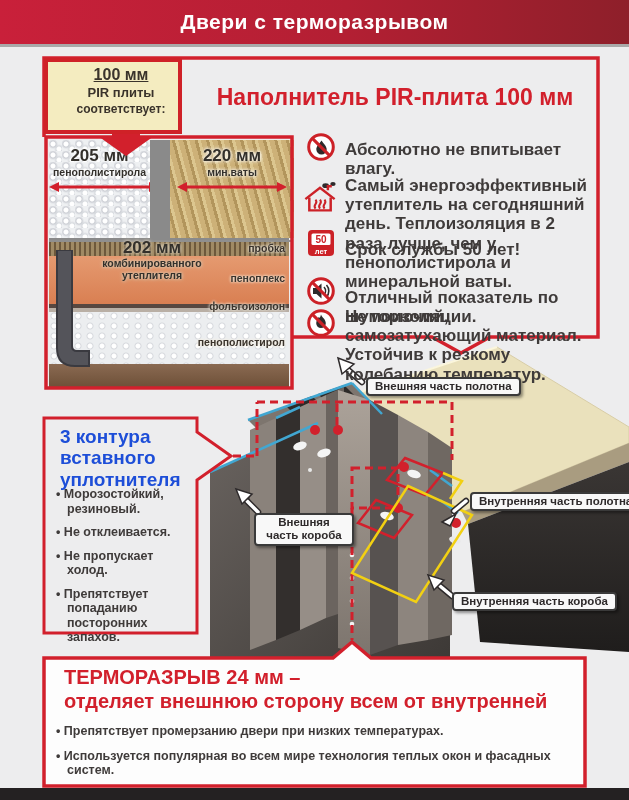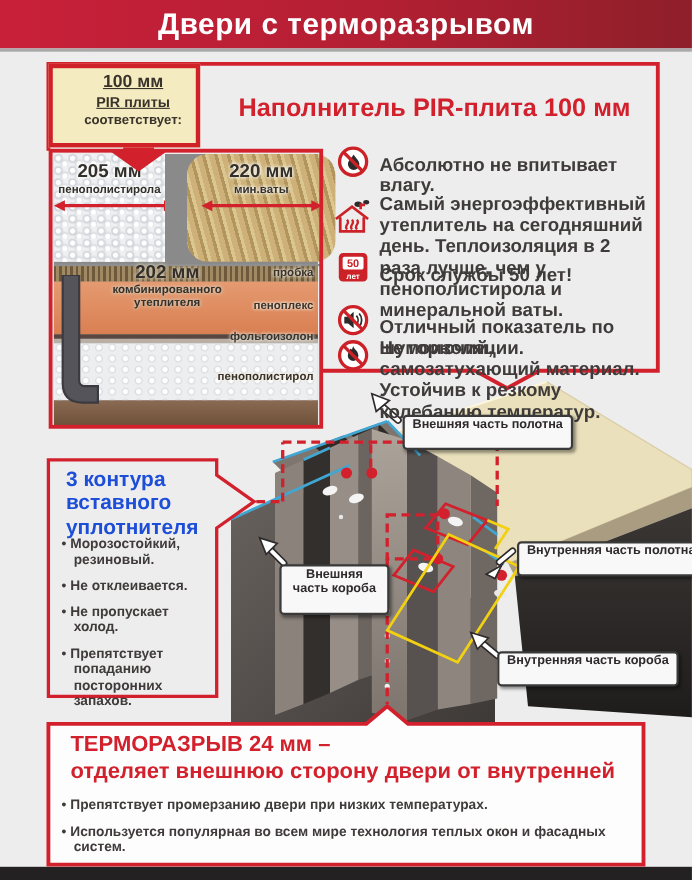--- a/index.html
+++ b/index.html
@@ -1,36 +1,36 @@
 <!DOCTYPE html>
 <html><head>
 <meta charset="utf-8">
 <style>
   html,body{margin:0;padding:0;}
   body{font-family:"Liberation Sans",sans-serif;background:#d8d8d8;}
   #page{position:relative;width:629px;height:800px;background:#ededee;overflow:hidden;margin:0 auto;}
   .abs{position:absolute;}
   
   #hdr{left:0;top:0;width:629px;height:44px;background:linear-gradient(90deg,#c9203a 0%,#b31f33 55%,#8e1f2a 100%);border-bottom:3px solid #a9a9a9;}
-  #hdr .t{width:100%;text-align:center;color:#fff;font-weight:bold;font-size:27px;line-height:44px;letter-spacing:.5px;}
+  #hdr .t{width:100%;text-align:center;color:#fff;font-weight:bold;font-size:21px;line-height:44px;letter-spacing:.5px;}
   
   #eqbox{left:44px;top:58px;width:114px;height:64px;background:#f4ecc0;border:4px solid #cf2127;text-align:center;color:#3a332b;padding-top:4px;z-index:6;padding-left:16px;}
   #eqbox .l1{font-size:16px;font-weight:bold;text-decoration:underline;}
-  #eqbox .l2{font-size:13px;font-weight:bold;text-decoration:underline;margin-top:1px;}
+  #eqbox .l2{font-size:13px;font-weight:bold;margin-top:1px;}
   #eqbox .l3{font-size:12px;font-weight:bold;margin-top:2px;}
   
   #pirtitle{left:200px;top:84px;width:390px;text-align:center;color:#d2202c;font-size:23px;font-weight:bold;z-index:6;}
   
   .ben-ic{width:30px;height:30px;z-index:6;}
   .ben-tx{width:250px;color:#3f3b3a;font-size:17px;font-weight:bold;line-height:1.13;z-index:6;}
   
   #photo{left:49px;top:140px;width:240px;height:245px;background:#8a8a8a;z-index:2;}
   .panel{position:absolute;top:0;height:98px;overflow:hidden;}
   #panelL{left:0;width:101px;background:#eef0f2;background-image:radial-gradient(circle at 4px 4px,#ffffff 2px,rgba(198,201,208,.85) 3px,transparent 5px),radial-gradient(circle at 10px 9px,#ffffff 2px,rgba(205,208,214,.7) 3px,transparent 5px);background-size:13px 11px;}
-  #panelR{left:121px;width:135px;background:#c3a76e;background-image:repeating-linear-gradient(75deg,#cdb178 0 5px,#b2955c 5px 8px,#dcc68f 8px 11px),repeating-linear-gradient(160deg,rgba(90,70,30,.25) 0 2px,transparent 2px 7px);border-radius:19px;}
+  #panelR{left:121px;width:124px;background:#c3a76e;background-image:repeating-linear-gradient(75deg,#cdb178 0 5px,#b2955c 5px 8px,#dcc68f 8px 11px),repeating-linear-gradient(160deg,rgba(90,70,30,.25) 0 2px,transparent 2px 7px);}
   .pv{position:relative;text-align:center;color:#33302b;font-size:17px;font-weight:bold;margin-top:6px;text-shadow:0 0 3px #fff,0 0 5px #fff;}
   .pl{position:relative;text-align:center;color:#33302b;font-size:10.5px;font-weight:bold;text-shadow:0 0 3px #fff,0 0 4px #fff;}
   .parrow{position:relative;display:block;margin:3px auto 0;}
   #stack{position:absolute;left:0;top:100px;width:244px;height:145px;border-top:2px solid #8f8f8f;}
   .layer{position:absolute;left:0;width:240px;}
   #lyr-cork{top:0;height:14px;background:#a08a64;background-image:repeating-linear-gradient(90deg,rgba(60,40,20,.5) 0 2px,transparent 2px 5px);}
   #lyr-orange{top:14px;height:48px;background:linear-gradient(#e59a70,#d97f52);}
   #lyr-dark{top:62px;height:4px;background:#574740;}
   #lyr-gray{top:66px;height:4px;background:#b9aFA5;background:#b9afa5;}
   #lyr-white{top:70px;height:52px;background:#eceef0;background-image:radial-gradient(circle at 5px 4px,#fff 2px,rgba(200,202,208,.6) 3px,transparent 4px);background-size:12px 10px;}
@@ -38,21 +38,21 @@
   .lyrlabel{position:absolute;right:8px;color:#3a332c;font-size:10.5px;font-weight:bold;text-shadow:0 0 3px #f5efe2,0 0 3px #f5efe2;z-index:3;}
   #p3text{position:absolute;left:28px;top:-4px;width:150px;text-align:center;color:#3a332c;z-index:3;}
   #p3text .pv{text-shadow:0 0 3px #d8cdb8,0 0 4px #d8cdb8;margin-top:0;}
   #p3text .pl{line-height:1.1;text-shadow:0 0 3px #d8cdb8,0 0 4px #d8cdb8;}
   
   #sealtitle{left:60px;top:426px;width:140px;color:#1d4ed8;font-size:19px;font-weight:bold;line-height:1.12;z-index:6;}
   #sealbullets{left:56px;top:487px;width:132px;z-index:6;}
   .dot-item{color:#3f3b3a;font-size:12.5px;font-weight:bold;line-height:1.16;margin-bottom:9px;padding-left:11px;text-indent:-11px;}
   .dot-item::before{content:"• ";}
   
-  .dlabel{background:#f8f8f8;border:2px solid #3a3a3a;border-radius:4px;padding:1px 7px 15px;font-size:11.5px;font-weight:bold;color:#2e2a2b;box-shadow:2px 2px 3px rgba(0,0,0,.4);white-space:nowrap;z-index:6;}
+  .dlabel{background:#f8f8f8;border:2px solid #3a3a3a;border-radius:4px;padding:1px 7px 2px;font-size:11.5px;font-weight:bold;color:#2e2a2b;box-shadow:2px 2px 3px rgba(0,0,0,.4);white-space:nowrap;z-index:6;}
   #dl3{white-space:normal;text-align:center;width:82px;line-height:1.15;}
   
   #bb-t1{left:64px;top:666px;color:#d2202c;font-size:20px;font-weight:bold;z-index:6;}
   #bb-t2{left:64px;top:690px;color:#d2202c;font-size:20px;font-weight:bold;z-index:6;}
   #bb-list{left:56px;top:724px;width:510px;z-index:6;}
   #bb-list .dot-item{margin-bottom:10px;}
   #footerbar{left:0;top:788px;width:629px;height:12px;background:#242122;}
   svg{display:block;}
   .lay{position:absolute;left:0;top:0;pointer-events:none;}
 </style>
@@ -225,21 +225,21 @@
     <div class="dot-item">Не пропускает холод.</div>
     <div class="dot-item">Препятствует попаданию посторонних запахов.</div>
   </div>
 
   <div class="abs dlabel" style="left:366px;top:377px">Внешняя часть полотна</div>
   <div class="abs dlabel" style="left:470px;top:492px">Внутренняя часть полотна</div>
   <div class="abs dlabel" id="dl3" style="left:254px;top:513px">Внешняя часть короба</div>
   <div class="abs dlabel" style="left:452px;top:592px">Внутренняя часть короба</div>
 
   <div id="bb-t1" class="abs">ТЕРМОРАЗРЫВ 24 мм –</div>
-  <div id="bb-t2" class="abs">отделяет внешнюю сторону двери от внутренней</div>
+  <div id="bb-t2" class="abs">отделяет внешнюю сторону всем от внутренней</div>
   <div id="bb-list" class="abs">
     <div class="dot-item">Препятствует промерзанию двери при низких температурах.</div>
     <div class="dot-item">Используется популярная во всем мире технология теплых окон и фасадных систем.</div>
   </div>
 
   <div id="footerbar" class="abs"></div>
 
   <svg class="lay" width="629" height="800" viewBox="0 0 629 800" style="z-index:5">
 
     <path d="M44,658 H333 L352,642 L371,658 H585 V786 H44 Z" fill="#fdfdfd" stroke="#d2202c" stroke-width="3.5"></path>

